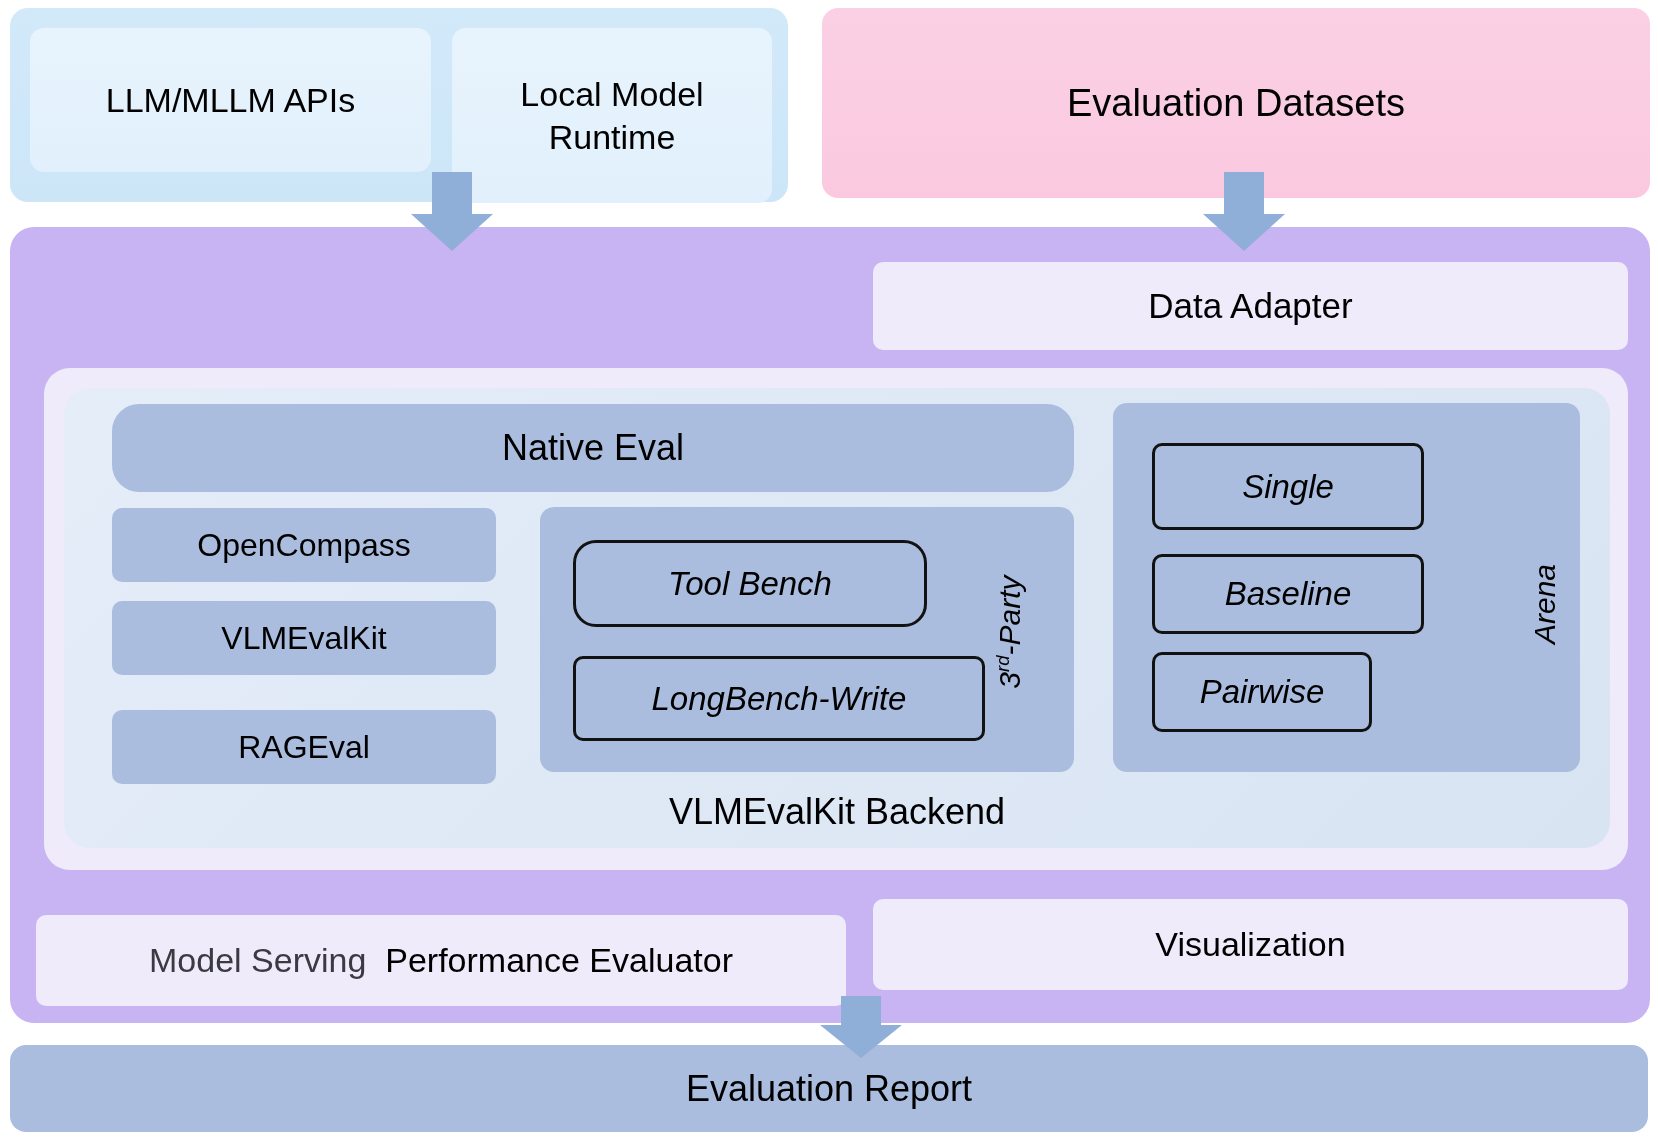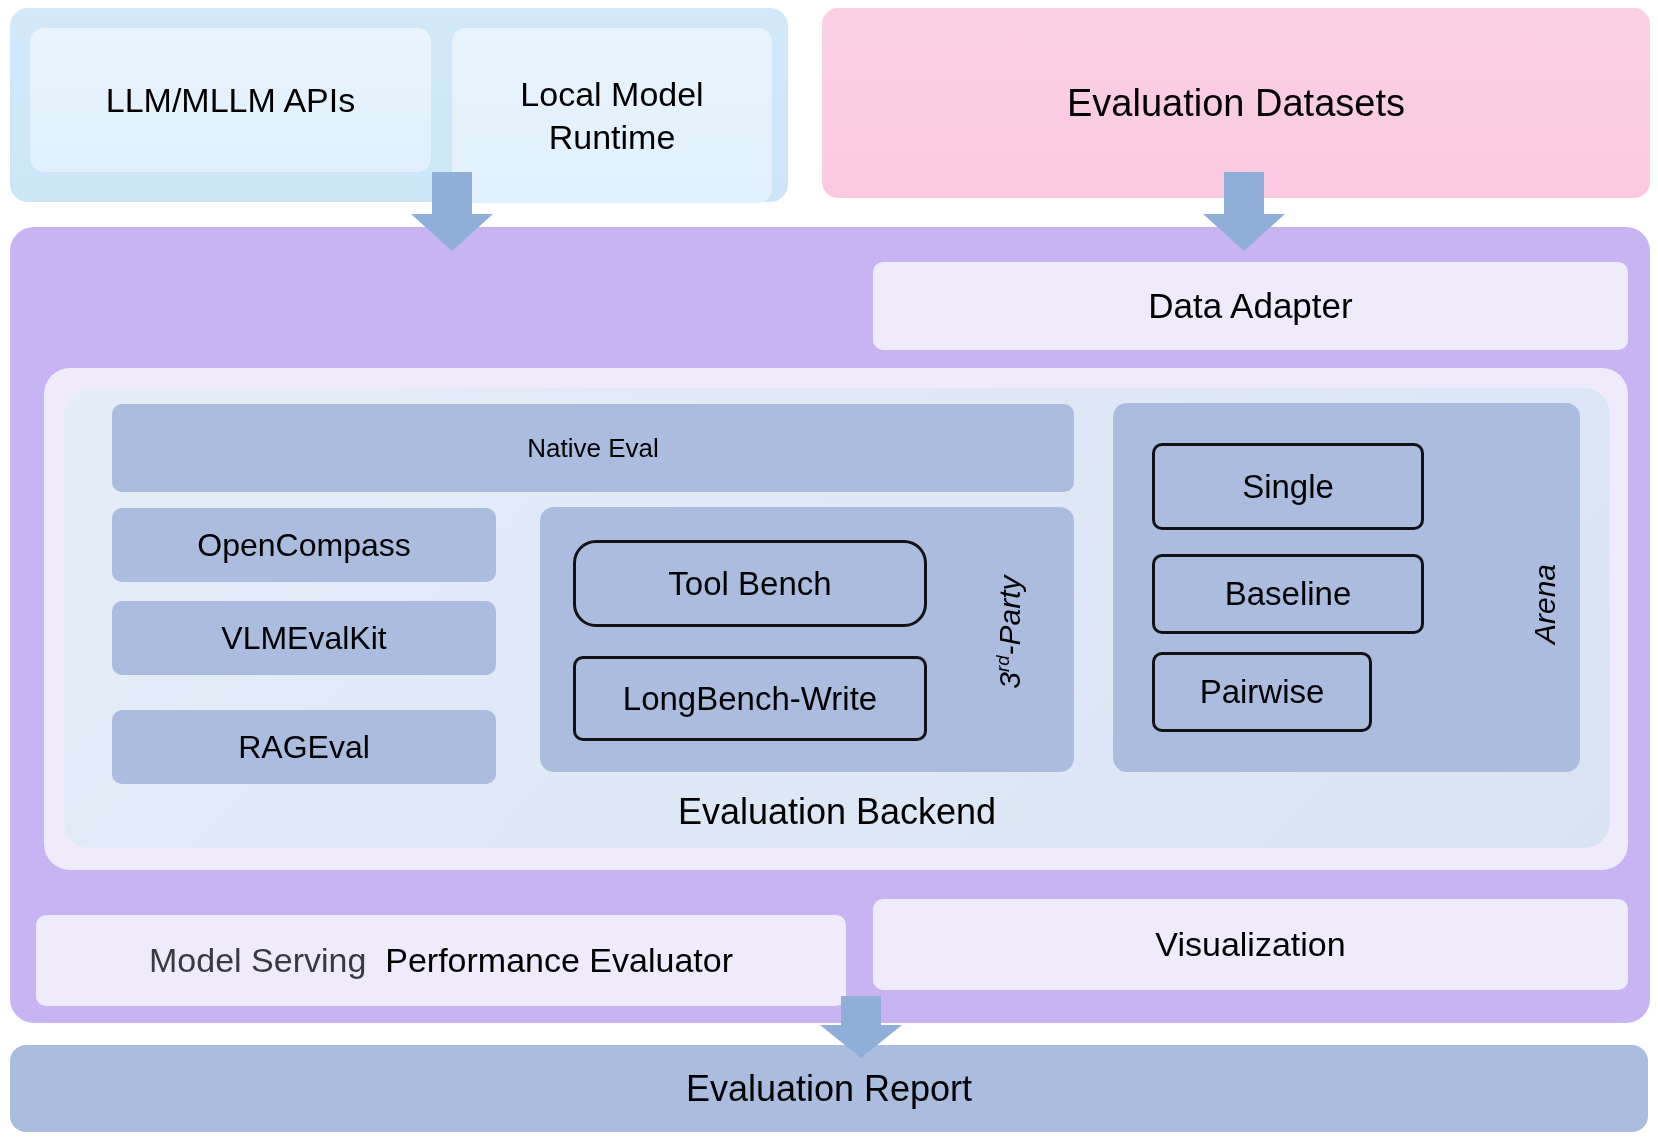--- a/index.html
+++ b/index.html
@@ -49,23 +49,23 @@
   }
   .backend-panel{
     left:64px;top:388px;width:1546px;height:460px;
     background:linear-gradient(135deg,#e4edf8,var(--panel-blue,#d9e4f3));
     border-radius:26px;z-index:2;
   }
   .sub-blue{
     background:var(--sub-blue,#aabdde);
     border-radius:10px;z-index:3;
   }
-  .native-bar{left:112px;top:404px;width:962px;height:88px;font-size:26px;}
+  .native-bar{left:112px;top:404px;width:962px;height:88px;font-size:36px;border-radius:27px;}
   .stack-box{left:112px;width:384px;height:74px;font-size:32px;}
-  .group-panel{border-radius:14px;}
+  .group-panel{border-radius:14px;font-style:italic;}
   .bordered{
     border:3px solid var(--border-dark,#121212);
     border-radius:10px;z-index:4;
     font-size:33px;
   }
   .vlabel{
     z-index:4;width:300px;height:40px;line-height:40px;
     text-align:center;font-size:30px;font-style:italic;
     transform:rotate(-90deg);
   }
@@ -135,21 +135,21 @@
     <span>VLMEvalKit</span>
   </div>
   <div class="abs sub-blue center stack-box" style="top:694px;margin-top:16px;">
     <span>RAGEval</span>
   </div>
 
   <div class="abs sub-blue group-panel" style="left:540px;top:507px;width:534px;height:265px;">
     <div class="abs bordered center" style="left:33px;top:33px;width:354px;height:87px;border-radius:23px;">
       <span>Tool Bench</span>
     </div>
-    <div class="abs bordered center" style="left:33px;top:149px;width:354px;height:85px;align-items:center;">
+    <div class="abs bordered center" style="left:33px;top:149px;width:412px;height:85px;align-items:center;">
       <span>LongBench-Write</span>
     </div>
   </div>
   <div class="abs vlabel" style="left:853px;top:612px;">
     <span>3</span><sup>rd</sup><span>-Party</span>
   </div>
 
   <div class="abs sub-blue group-panel" style="left:1113px;top:403px;width:467px;height:369px;">
     <div class="abs bordered center" style="left:39px;top:40px;width:272px;height:87px;">
       <span>Single</span>
@@ -159,21 +159,21 @@
     </div>
     <div class="abs bordered center" style="left:39px;top:249px;width:220px;height:80px;">
       <span>Pairwise</span>
     </div>
   </div>
   <div class="abs vlabel" style="left:1395px;top:584px;">
     <span>Arena</span>
   </div>
 
   <div class="abs center backend-title">
-    <span>Evaluation Backend</span>
+    <span>VLMEvalKit Backend</span>
   </div>
 
   <div class="abs lavender center bottom-box" style="left:36px;width:810px;margin-top:16px;">
     <span>
       <span class="muted">Model Serving&nbsp;</span>
       <span>Performance Evaluator</span>
     </span>
   </div>
   <div class="abs lavender center bottom-box" style="left:873px;width:755px;">
     <span>Visualization</span>

